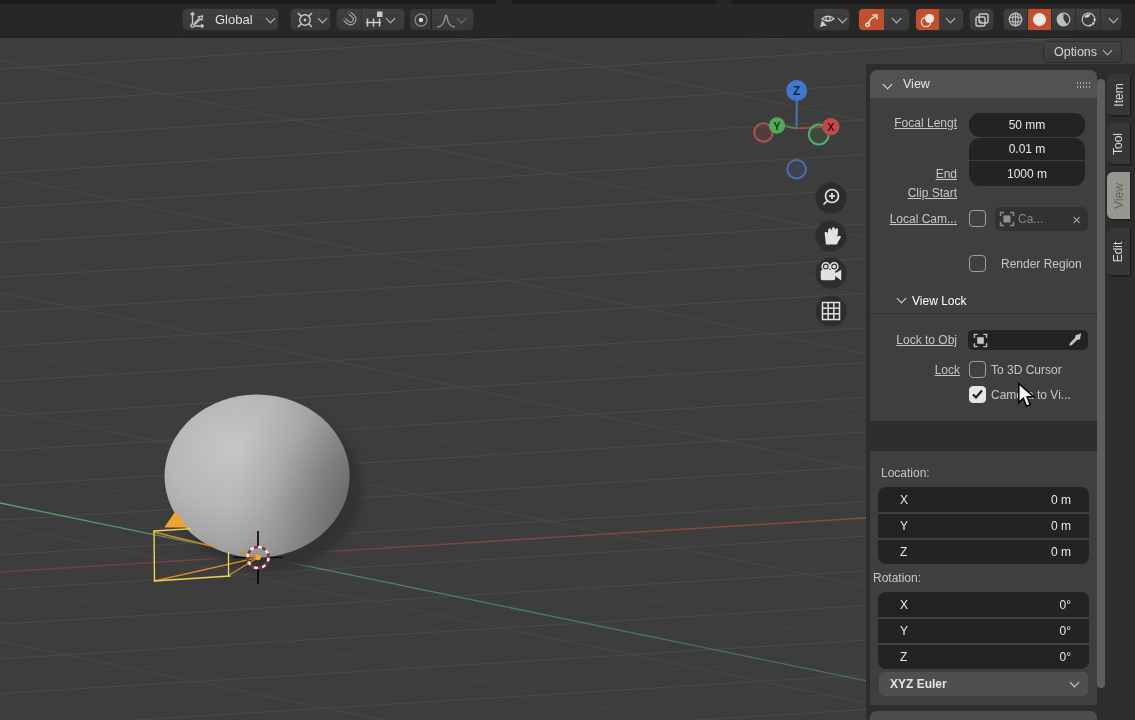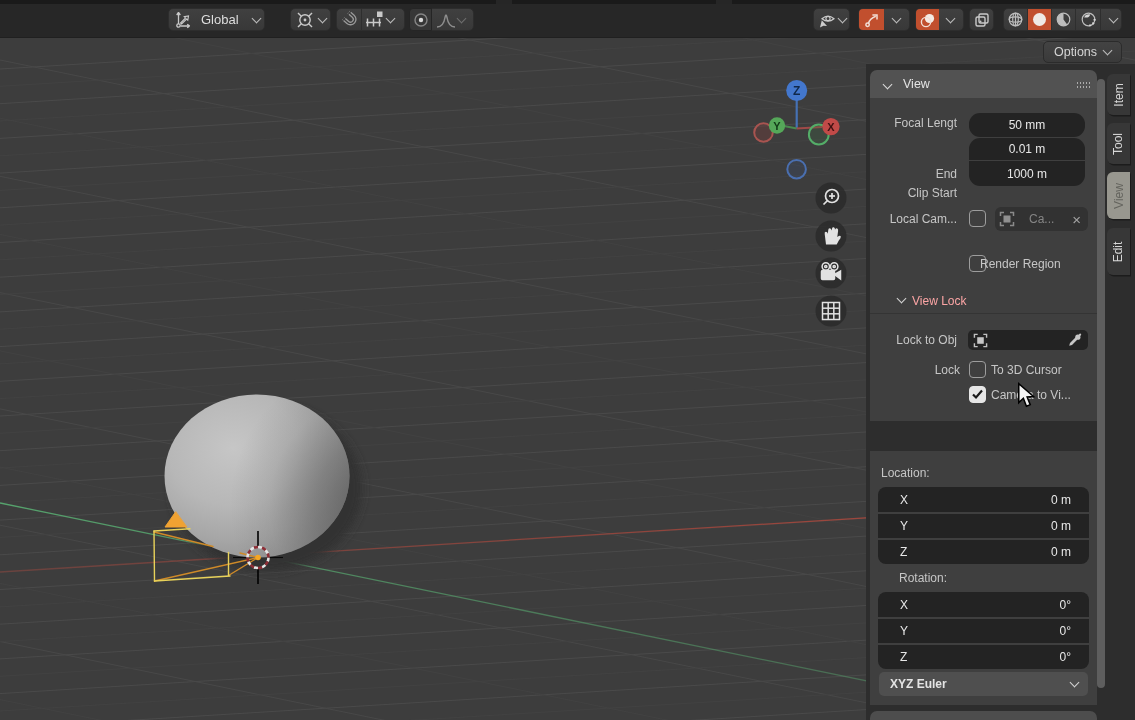--- a/index.html
+++ b/index.html
@@ -20,21 +20,21 @@
           color:#d4d4d4;font-size:12.5px;display:flex;align-items:center;justify-content:center;gap:7px;}
   
   #sidebar{left:866px;top:64px;width:269px;height:656px;background:#2d2d2d;}
   .panel{position:absolute;left:4px;width:227px;background:#3f3f3f;}
   .phead{position:absolute;left:4px;width:227px;height:28px;background:#525252;
          border-radius:7px 7px 0 0;color:#e3e3e3;font-size:12.5px;display:flex;align-items:center;}
   .grip{position:absolute;right:6px;top:11px;width:15px;height:8px;
         background-image:radial-gradient(circle,#ababab 0.9px,transparent 1.05px);
         background-size:3px 4px;}
   .lbl{position:absolute;color:#c6c6c6;font-size:12px;line-height:14px;}
-  .rlbl{text-align:right;}
+  .rlbl{text-align:right;text-decoration:underline;}
   .field{position:absolute;background:#232323;color:#e8e8e8;font-size:12px;
          display:flex;align-items:center;justify-content:center;}
   .cb{position:absolute;width:15px;height:15px;border:1.6px solid #9d9d9d;border-radius:4px;
       background:transparent;box-sizing:content-box;}
   
   .vtab{position:absolute;left:1107px;width:23px;background:#373737;border-radius:6px 0 0 6px;
         color:#d8d8d8;font-size:12px;display:flex;align-items:center;justify-content:center;
         box-shadow:1px 1.5px 0 rgba(16,16,16,0.6);}
   .vtab span{transform:rotate(-90deg);white-space:nowrap;display:block;}
   svg{display:block;}
@@ -223,21 +223,21 @@
       </g>
     </g>
   </svg>
 
   <div class="abs" id="topstrip">
       <div class="abs" style="left:496px;top:0;width:16px;height:4px;background:#262626"></div>
       <div class="abs" style="left:716px;top:0;width:16px;height:4px;background:#262626"></div>
     </div>
   <div class="abs" id="toolbar">
 
-    <div class="tgroup" style="left:168px;width:97px;">
+    <div class="tgroup" style="left:182px;width:97px;">
       <svg width="20" height="19" viewBox="0 0 20 19" style="margin-left:5px">
         <g stroke="#c9c9c9" stroke-width="1.3" fill="none">
           <path d="M4.5 14 L4.5 3.5 M4.5 2.5 L2.7 5 M4.5 2.5 L6.3 5"></path>
           <path d="M6.5 16 L14.5 16 M15.8 16 L13.2 14.3 M15.8 16 L13.2 17.7"></path>
           <path d="M6.6 13 L11.6 8 L10.3 6.7 L14.5 5.9 L13.8 10.2 L12.6 9 L7.6 14 Z" stroke-width="1.1"></path>
           <circle cx="4.5" cy="15.5" r="1.7"></circle>
         </g>
       </svg>
       <span style="color:#dedede;font-size:13px;margin-left:7px;">Global</span>
       <span class="chev" style="margin-left:14px;"></span>
@@ -390,27 +390,27 @@
     <div class="field" style="left:103px;top:97px;width:116px;height:25px;border-radius:0 0 11px 11px;">1000 m</div>
     <div class="lbl rlbl" style="left:4px;top:148px;width:87px;">Local Cam...</div>
     <div class="cb" style="left:103px;top:146px;"></div>
     <div class="field" style="left:129px;top:143px;width:93px;height:24px;background:#323232;border-radius:6px;justify-content:flex-start;">
       <svg width="16" height="16" viewBox="0 0 16 16" style="margin-left:4px;">
         <g stroke="#8a8a8a" stroke-width="1.5" fill="none">
           <path d="M1.5 5 L1.5 1.5 L5 1.5 M11 1.5 L14.5 1.5 L14.5 5 M14.5 11 L14.5 14.5 L11 14.5 M5 14.5 L1.5 14.5 L1.5 11"></path>
           <rect x="4.5" y="4.5" width="7" height="7" fill="#8f8f8f" stroke="none"></rect>
         </g>
       </svg>
-      <span style="color:#858585;margin-left:14px;">Ca...</span>
+      <span style="color:#858585;margin-left:3px;">Ca...</span>
       <span style="color:#a2a2a2;margin-left:auto;margin-right:7px;font-size:15px;">×</span>
     </div>
     <div class="cb" style="left:103px;top:191px;"></div>
-    <div class="lbl" style="left:114px;top:193px;">Render Region</div>
+    <div class="lbl" style="left:135px;top:193px;">Render Region</div>
     <span class="chev" style="position:absolute;left:32px;top:234px;border-color:#d5d5d5;"></span>
-    <div class="lbl" style="left:46px;top:230px;color:#fca5a5;">View Lock</div>
+    <div class="lbl" style="left:46px;top:230px;color:#ffffff;">View Lock</div>
     <div class="abs" style="left:4px;top:249px;width:227px;height:1px;background:#343434;"></div>
     <div class="lbl rlbl" style="left:4px;top:269px;width:87px;">Lock to Obj</div>
     <div class="field" style="left:102px;top:266px;width:120px;height:20px;border-radius:5px;justify-content:flex-start;">
       <svg width="15" height="15" viewBox="0 0 16 16" style="margin-left:5px;">
         <g stroke="#c0c0c0" stroke-width="1.5" fill="none">
           <path d="M1.5 5 L1.5 1.5 L5 1.5 M11 1.5 L14.5 1.5 L14.5 5 M14.5 11 L14.5 14.5 L11 14.5 M5 14.5 L1.5 14.5 L1.5 11"></path>
           <rect x="4.5" y="4.5" width="7" height="7" fill="#c6c6c6" stroke="none"></rect>
         </g>
       </svg>
       <svg width="16" height="16" viewBox="0 0 16 16" style="position:absolute;right:5px;">
@@ -438,21 +438,21 @@
         <span class="abs" style="right:18px;">0 m</span>
       </div>
     <div class="field" style="left:12px;top:450px;width:211px;height:24px;">
       <span class="abs" style="left:22px;">Y</span>
         <span class="abs" style="right:18px;">0 m</span>
       </div>
     <div class="field" style="left:12px;top:476px;width:211px;height:24px;border-radius:0 0 8px 8px;">
       <span class="abs" style="left:22px;">Z</span>
         <span class="abs" style="right:18px;">0 m</span>
       </div>
-    <div class="lbl" style="left:33px;top:507px;">Rotation:</div>
+    <div class="lbl" style="left:7px;top:507px;">Rotation:</div>
     <div class="field" style="left:12px;top:528px;width:211px;height:25px;border-radius:8px 8px 0 0;">
       <span class="abs" style="left:22px;">X</span>
         <span class="abs" style="right:18px;">0°</span>
       </div>
     <div class="field" style="left:12px;top:555px;width:211px;height:24px;">
       <span class="abs" style="left:22px;">Y</span>
         <span class="abs" style="right:18px;">0°</span>
       </div>
     <div class="field" style="left:12px;top:581px;width:211px;height:24px;border-radius:0 0 8px 8px;">
       <span class="abs" style="left:22px;">Z</span>

